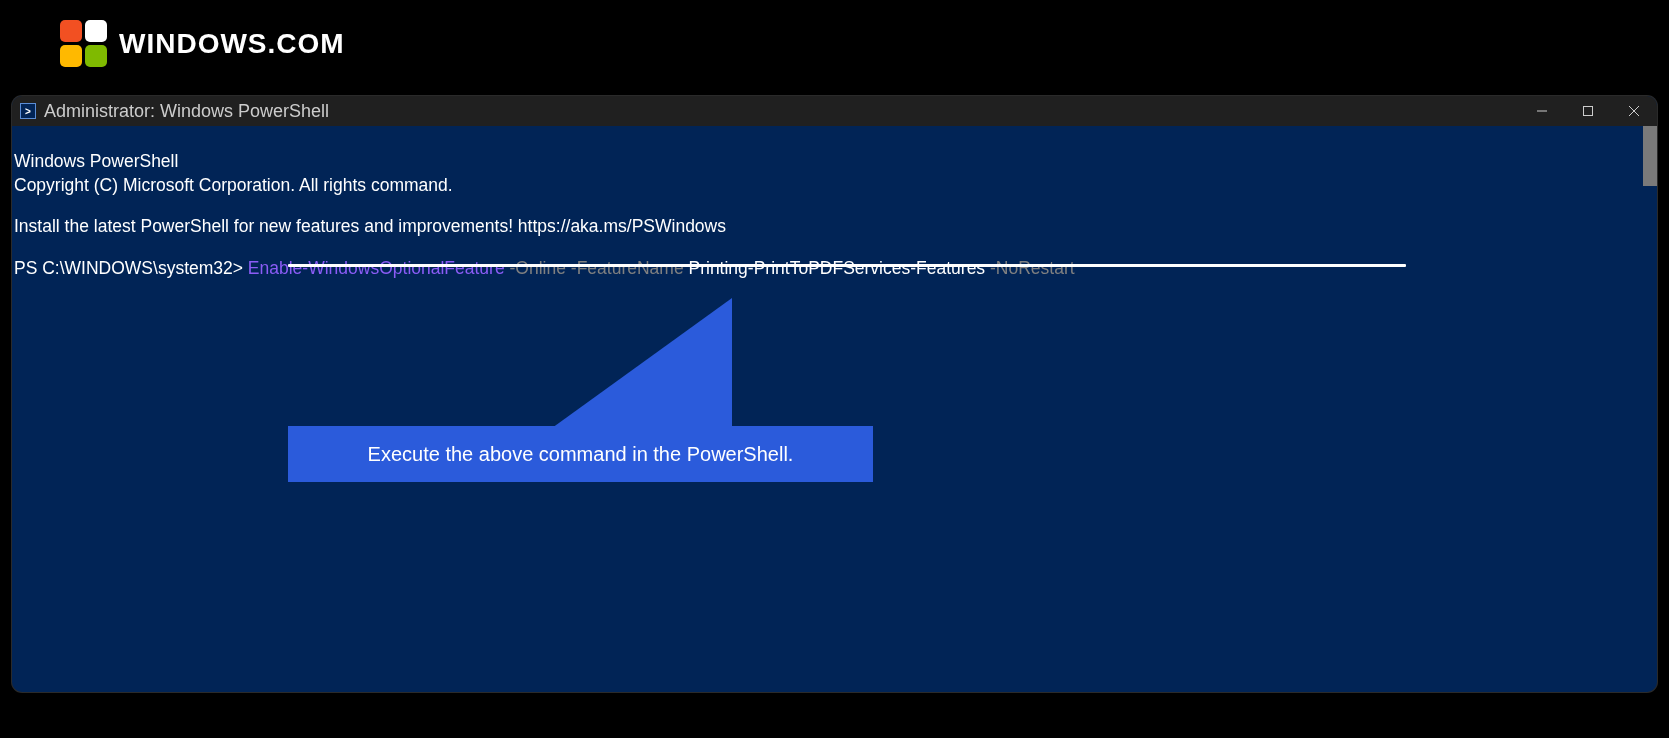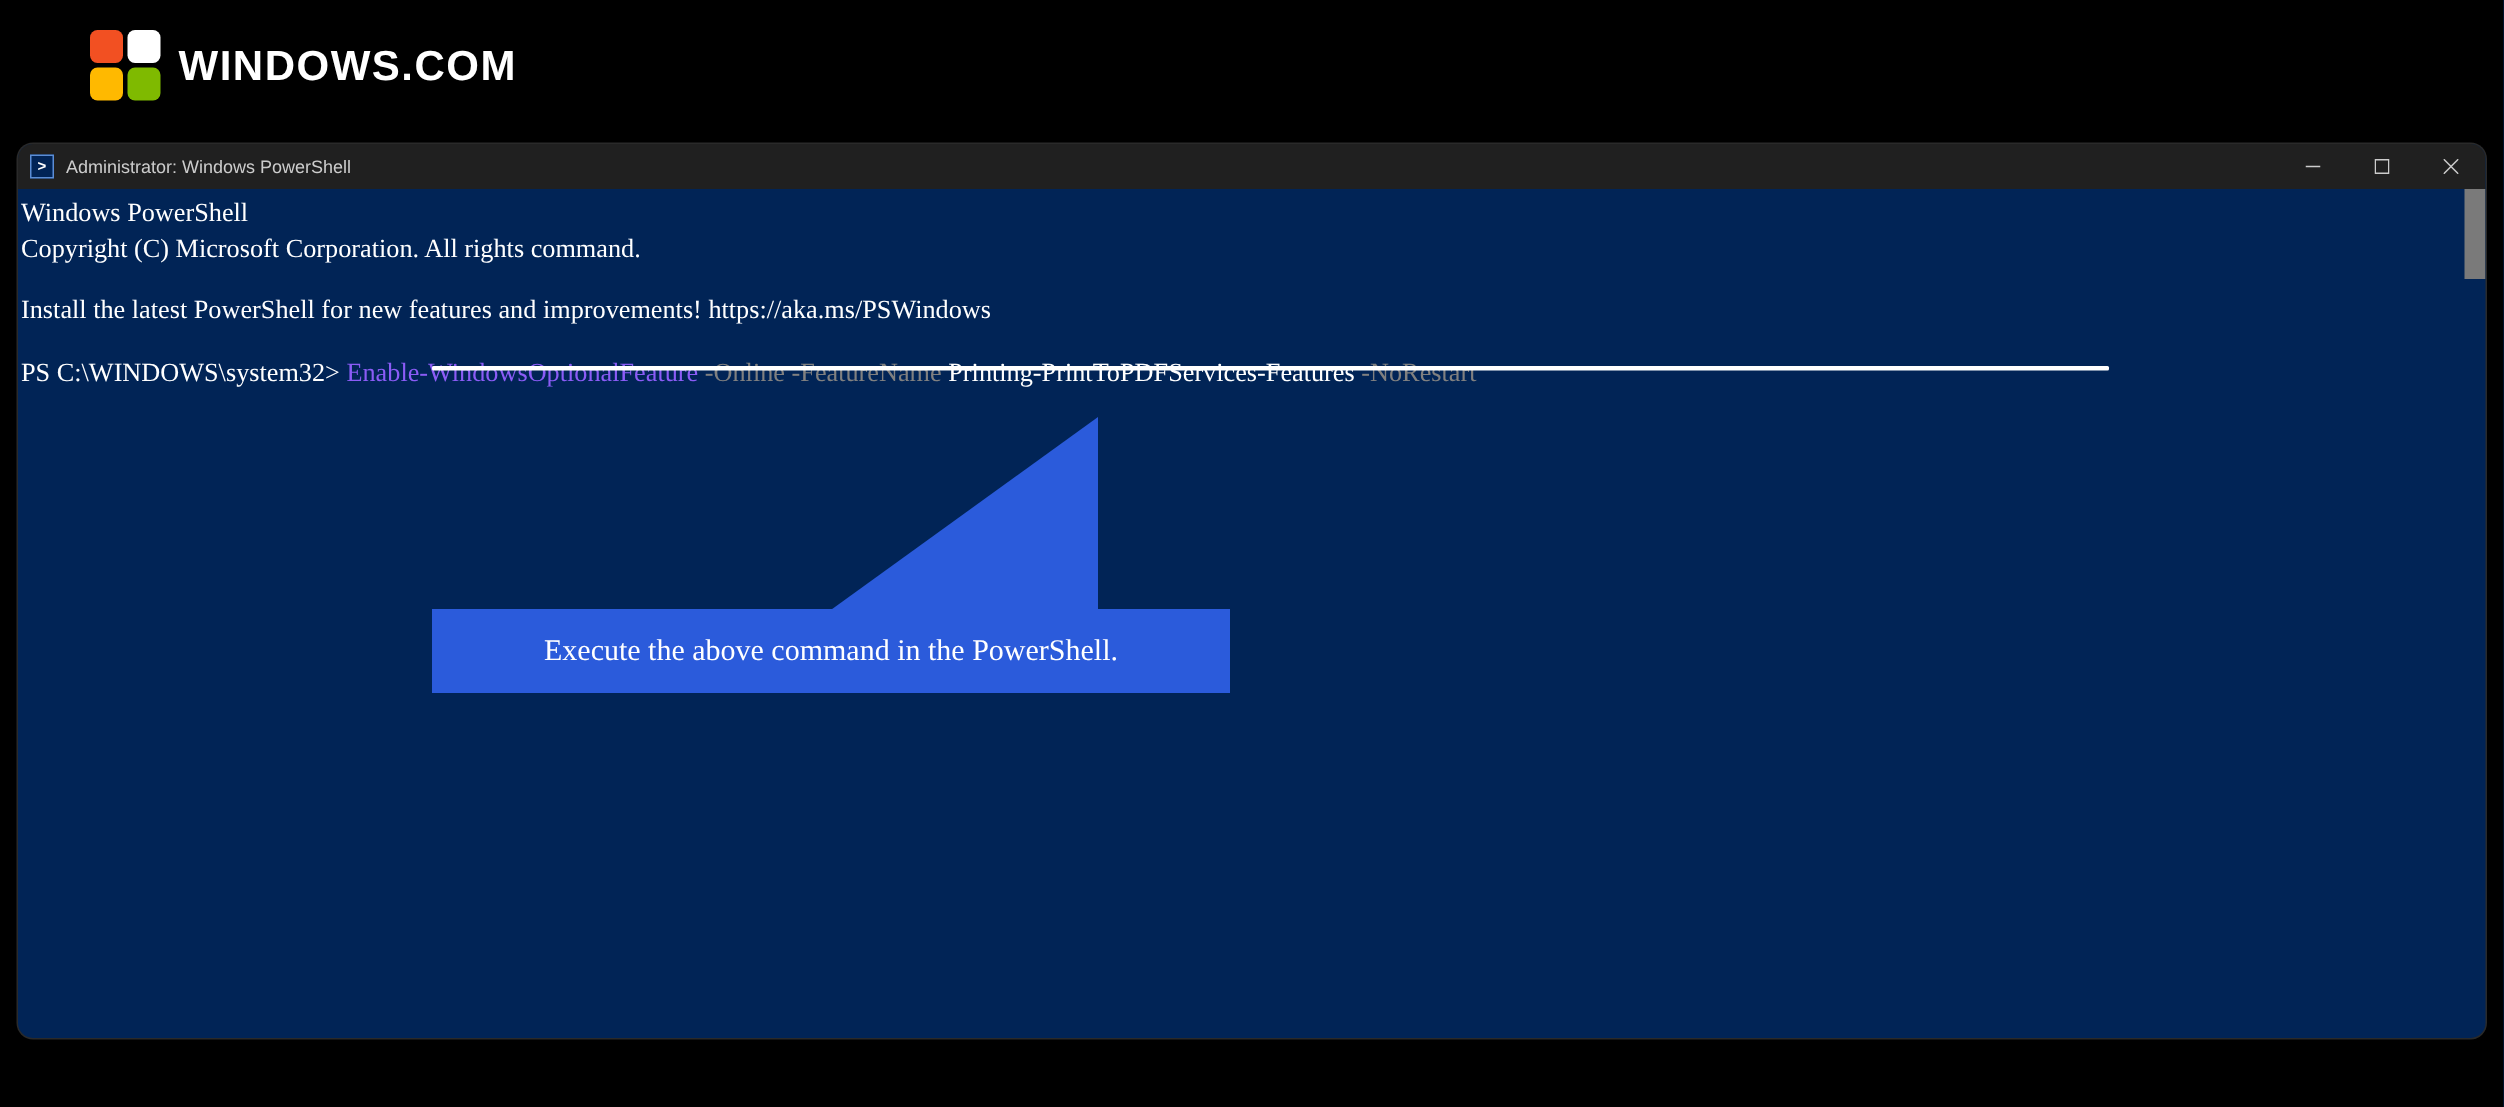--- a/index.html
+++ b/index.html
@@ -63,21 +63,21 @@
   margin-right: 8px;
   display: flex;
   align-items: center;
   justify-content: center;
   color: #fff;
   font-size: 10px;
   font-weight: bold;
 }
 .titlebar-text {
   color: #cccccc;
-  font-size: 12px;
+  font-size: 18px;
   text-align: center;
 }
 .window-controls {
   position: absolute;
   right: 0;
   top: 0;
   display: flex;
   height: 30px;
 }
 .win-btn {
@@ -85,26 +85,27 @@
   height: 30px;
   display: flex;
   align-items: center;
   justify-content: center;
   color: #cccccc;
   cursor: pointer;
 }
 .win-btn svg { width: 10px; height: 10px; }
 .terminal-content {
   padding: 4px 2px;
-  font-family: Liberation Serif, serif;
+  font-family: Liberation Sans, sans-serif;
   font-size: 17.5px;
   line-height: 1.35;
   color: #ffffff;
   position: relative;
   height: calc(100% - 30px);
+  margin-top: 20px;
 }
 .term-line { white-space: pre; }
 .spacer { height: 18px; }
 .cmd-yellow { color: #8b5cf6; }
 .cmd-gray { color: #808080; }
 .cmd-white { color: #ffffff; }
 .underline-bar {
   position: absolute;
   top: 118px;
   left: 276px;
@@ -115,21 +116,21 @@
 }
 .callout-arrow {
   position: absolute;
   top: 152px;
   left: 540px;
 }
 .callout-box {
   position: absolute;
   top: 280px;
   left: 276px;
-  width: 532px;
+  width: 585px;
   background: #2b5bdb;
   color: #fff;
   font-size: 20px;
   text-align: center;
   padding: 14px 18px;
   line-height: 1.4;
 }
 .scrollbar {
   position: absolute;
   right: 0;

